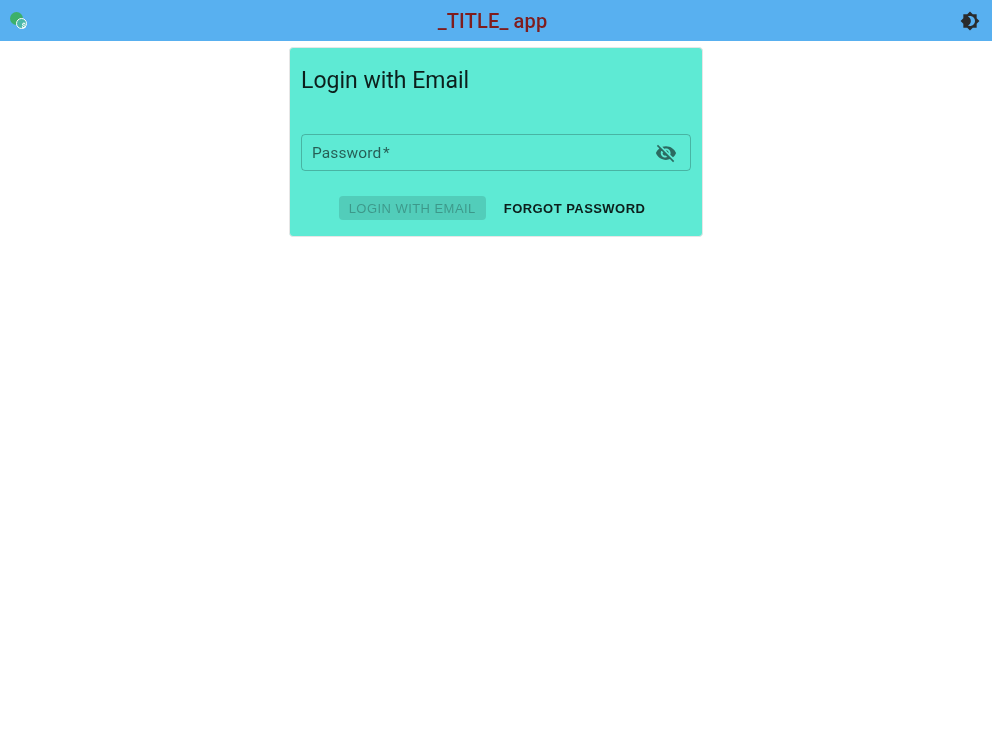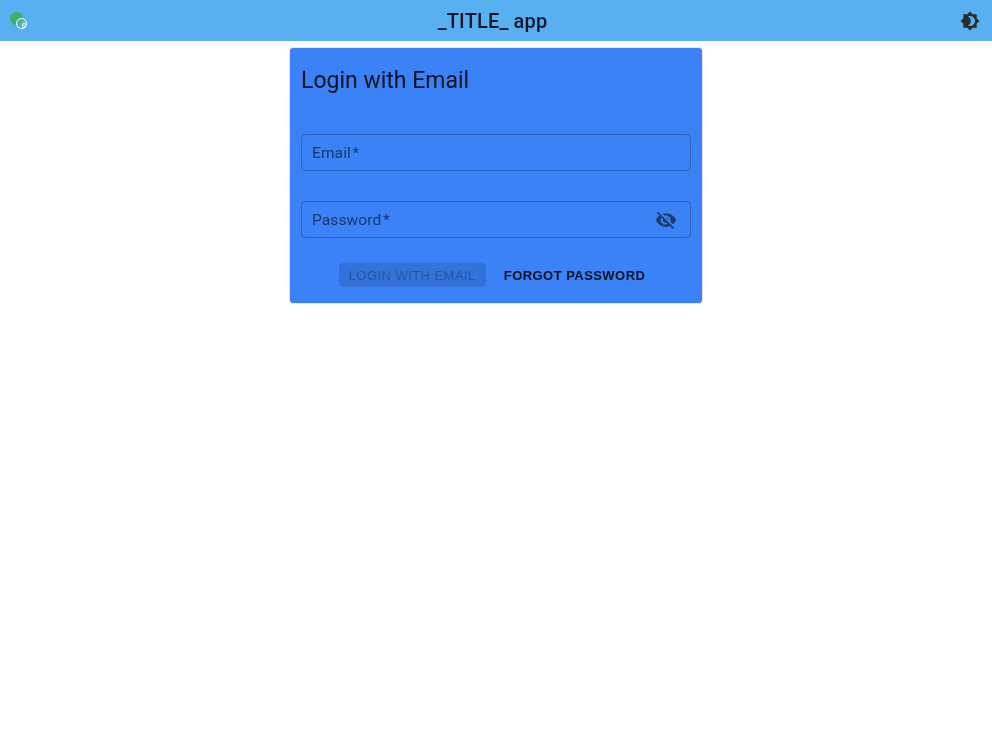--- a/index.html
+++ b/index.html
@@ -52,21 +52,21 @@
     .logo-dollar {
       position: absolute;
       color: #ffffff;
       font-size: 8px;
       font-weight: bold;
       right: 1px;
       bottom: -1px;
       z-index: 2;
     }
     .header-title {
-      color: #0f172a;
+      color: #7f1d1d;
       font-size: 20px;
       font-weight: 500;
       letter-spacing: 0.15px;
     }
     .theme-toggle {
       width: 24px;
       height: 24px;
       display: flex;
       align-items: center;
       justify-content: center;
@@ -77,21 +77,21 @@
       height: 20px;
       fill: #2a2b2c;
     }
     .login-card {
       position: absolute;
       left: 289px;
       top: 47px;
       width: 414px;
       border: 1px solid #e6e6e6;
       border-radius: 4px;
-      background: #3b82f6;
+      background: #5eead4;
       padding: 19px 11px 16px 11px;
     }
     .card-title {
       font-size: 23px;
       font-weight: 400;
       color: rgba(0,0,0,0.87);
       margin-bottom: 40px;
       letter-spacing: 0;
     }
     .text-field {
@@ -182,25 +182,20 @@
   <div class="theme-toggle">
     <svg class="theme-icon" viewBox="0 0 24 24">
       <path d="M20 8.69V4h-4.69L12 .69 8.69 4H4v4.69L.69 12 4 15.31V20h4.69L12 23.31 15.31 20H20v-4.69L23.31 12 20 8.69zM12 18c-.89 0-1.74-.2-2.5-.55C11.56 16.5 13 14.42 13 12s-1.44-4.5-3.5-5.45C10.26 6.2 11.11 6 12 6c3.31 0 6 2.69 6 6s-2.69 6-6 6z"></path>
     </svg>
   </div>
 </div>
 
 <div class="login-card">
   <h2 class="card-title">Login with Email</h2>
 
-  <div class="text-field">
-    <span class="text-field-label">
-      <span>Email</span> <span class="text-field-asterisk">*</span>
-    </span>
-  </div>
 
   <div class="text-field password">
     <span class="text-field-label">
       <span>Password</span> <span class="text-field-asterisk">*</span>
     </span>
     <div class="visibility-toggle">
       <svg class="visibility-icon" viewBox="0 0 24 24">
         <path d="M12 7c2.76 0 5 2.24 5 5 0 .65-.13 1.26-.36 1.83l2.92 2.92c1.51-1.26 2.7-2.89 3.43-4.75-1.73-4.39-6-7.5-11-7.5-1.4 0-2.74.25-3.98.7l2.16 2.16C10.74 7.13 11.35 7 12 7zM2 4.27l2.28 2.28.46.46C3.08 8.3 1.78 10.02 1 12c1.73 4.39 6 7.5 11 7.5 1.55 0 3.03-.3 4.38-.84l.42.42L19.73 22 21 20.73 3.27 3 2 4.27zM7.53 9.8l1.55 1.55c-.05.21-.8.43-.8.65 0 1.66 1.34 3 3 3 .22 0 .44-.3.65-.08l1.55 1.55c-.67.33-1.41.53-2.2.53-2.76 0-5-2.24-5-5 0-.79.2-1.53.53-2.2zm4.31-.78l3.15 3.15.02-.16c0-1.66-1.34-3-3-3l-.17.01z"></path>
       </svg>
     </div>

